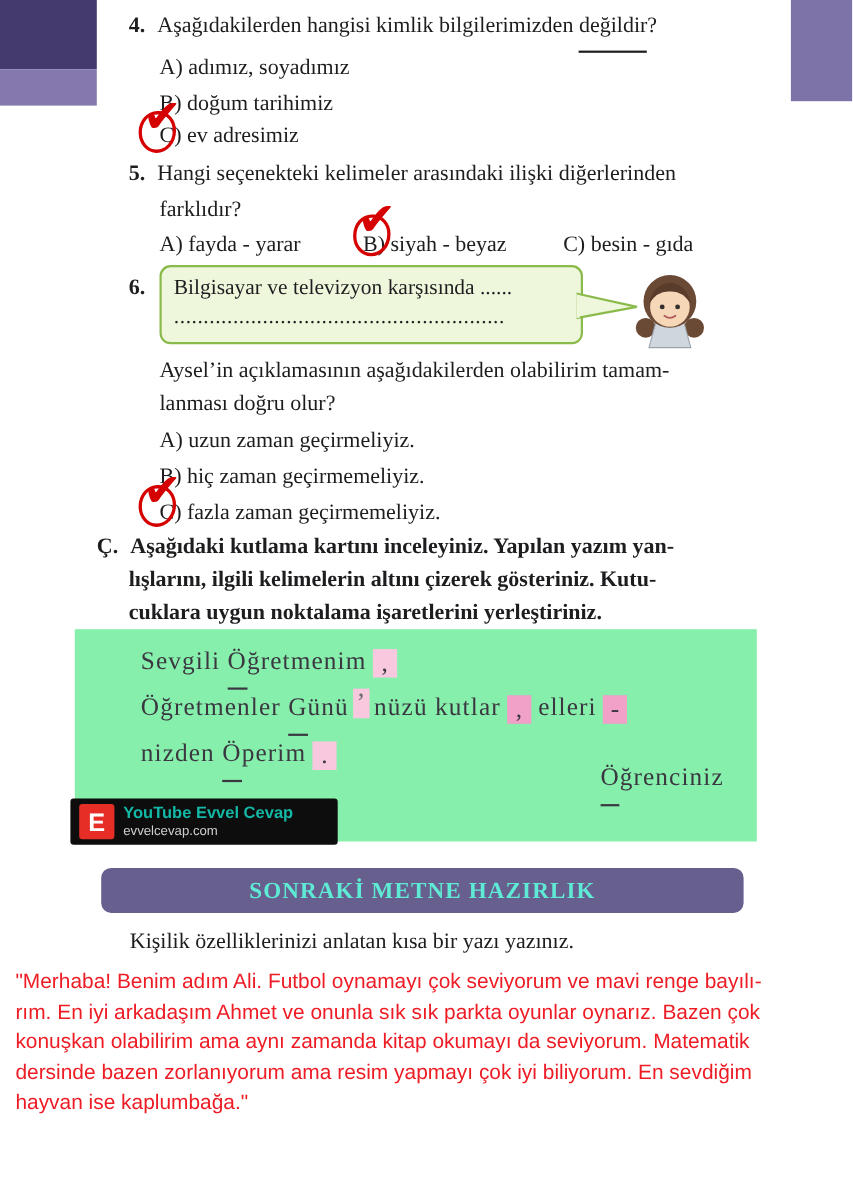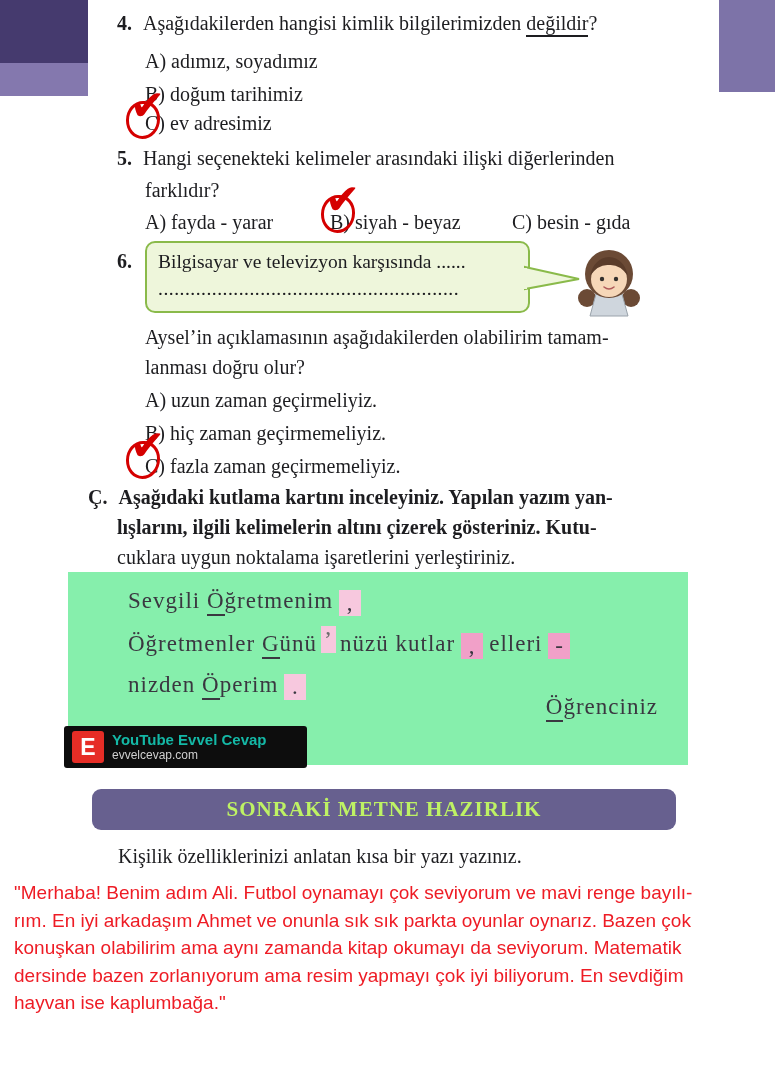--- a/index.html
+++ b/index.html
@@ -14,21 +14,21 @@
   
   .deco-left-dark  { left:0;   top:0;  width:88px; height:63px; background:#453a6e; }
   .deco-left-light { left:0;   top:63px; width:88px; height:33px; background:#8478ae; }
   .deco-right      { left:719px; top:0; width:56px; height:92px; background:#7d73a8; }
 
   
   .qline { font-size:20px; white-space:nowrap; }
   .qnum  { font-weight:bold; margin-right:11px; }
   .stem  { font-size:20px; }
   .opt   { font-size:20px; white-space:nowrap; }
-  .ul    { border-bottom:2px solid #1d1d20; padding-bottom:1px; }
+  .ul    { border-bottom:2px solid #1d1d20; padding-bottom:12px; }
 
   
   .check { position:absolute; width:34px; height:38px;
            border:3px solid #d50000; border-radius:50% 46% 52% 48%; z-index:5; }
   .check .glyph { position:absolute; left:1px; top:-19px; font-family:"DejaVu Sans", sans-serif;
            font-size:42px; font-weight:bold; color:#d50000; line-height:1; }
 
   
   .bubble { position:absolute; left:145px; top:241px; width:385px; height:72px;
             background:#eef6db; border:2px solid #8aba4a; border-radius:10px;
@@ -54,21 +54,21 @@
            padding:4px 8px; border-radius:3px; z-index:6; }
   .badge-logo { width:32px; height:32px; background:#e62d26; color:#fff;
            font-family:"Liberation Sans", sans-serif; font-weight:bold; font-size:23px;
            display:flex; align-items:center; justify-content:center; border-radius:3px; flex:0 0 auto; }
   .badge-texts { display:flex; flex-direction:column; justify-content:center; line-height:1.15; }
   .badge-title { color:#14b8a6; font-family:"Liberation Sans", sans-serif; font-weight:bold; font-size:15px; }
   .badge-sub   { color:#cfcfcf; font-family:"Liberation Sans", sans-serif; font-size:12px; }
 
   
   .headerbar { position:absolute; left:92px; top:789px; width:584px; height:41px;
-           background:#67608f; border-radius:9px; color:#bef264; font-weight:bold;
+           background:#67608f; border-radius:9px; color:#5eead4; font-weight:bold;
            font-size:21px; letter-spacing:1px; display:flex; align-items:center; justify-content:center; }
   .prompt { position:absolute; left:118px; top:845px; font-size:20px; }
 
   
   .redtext { position:absolute; left:14px; top:879px; width:756px;
            color:#ee1c25; font-family:"Liberation Sans", sans-serif;
            font-size:19px; line-height:27.5px; font-weight:500; }
   .redtext div { white-space:nowrap; }
 </style>
 </head>
@@ -130,21 +130,21 @@
   <div class="abs opt" style="left:145px; top:422px;">B) hiç zaman geçirmemeliyiz.</div>
   <div class="abs opt" style="left:145px; top:455px;">C) fazla zaman geçirmemeliyiz.</div>
   <div class="check" style="left:126px; top:441px;">
     <span class="glyph">✔</span>
   </div>
 
   <div class="abs qline" style="left:88px; top:486px; font-weight:bold;">
     <span class="qnum">Ç.</span><span>Aşağıdaki kutlama kartını inceleyiniz. Yapılan yazım yan-</span>
   </div>
   <div class="abs stem" style="left:117px; top:516px; font-weight:bold;">lışlarını, ilgili kelimelerin altını çizerek gösteriniz. Kutu-</div>
-  <div class="abs stem" style="left:117px; top:546px; font-weight:normal;">cuklara uygun noktalama işaretlerini yerleştiriniz.</div>
+  <div class="abs stem" style="left:117px; top:546px; font-weight:bold;">cuklara uygun noktalama işaretlerini yerleştiriniz.</div>
 
   <div class="card">
     <div class="cline" style="top:16px;">
       <span>Sevgili </span><span class="ul">Ö</span><span>ğretmenim</span><span class="pbox light">,</span>
     </div>
     <div class="cline" style="top:58px;">
       <span>Öğretmenler </span><span class="ul">G</span><span>ünü</span><span class="apos">’</span><span>nüzü kutlar</span><span class="pbox">,</span><span>elleri</span><span class="pbox">-</span>
     </div>
     <div class="cline" style="top:100px;">
       <span>nizden </span><span class="ul">Ö</span><span>perim</span><span class="pbox light">.</span>

